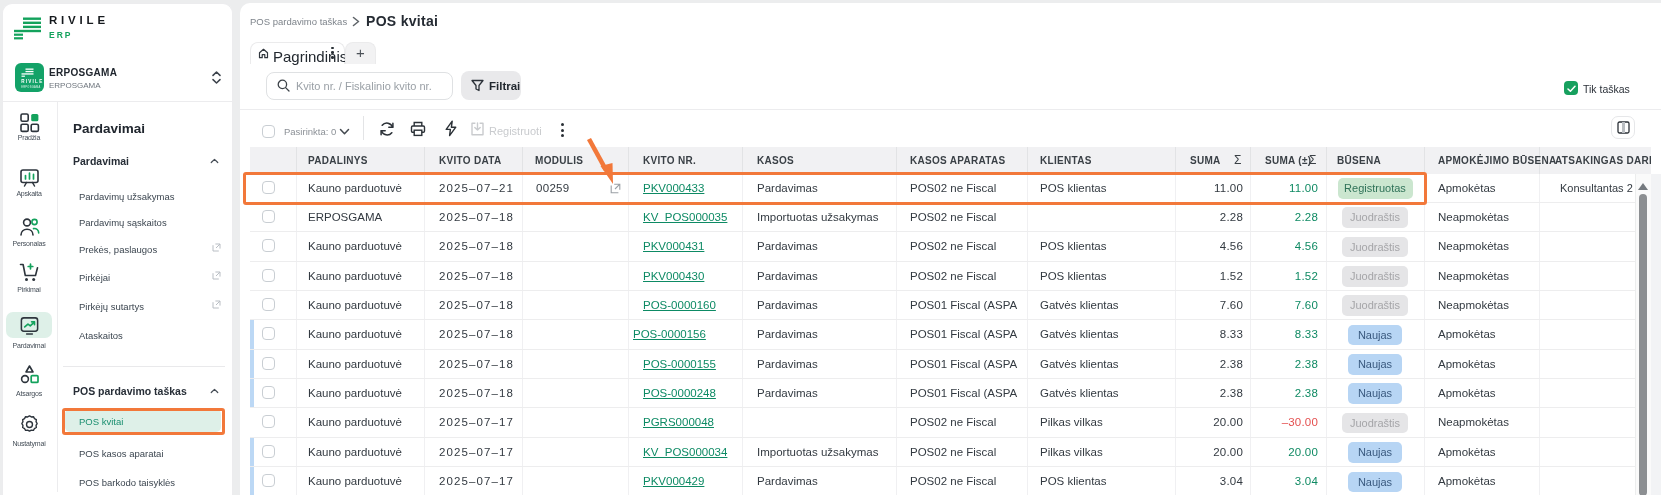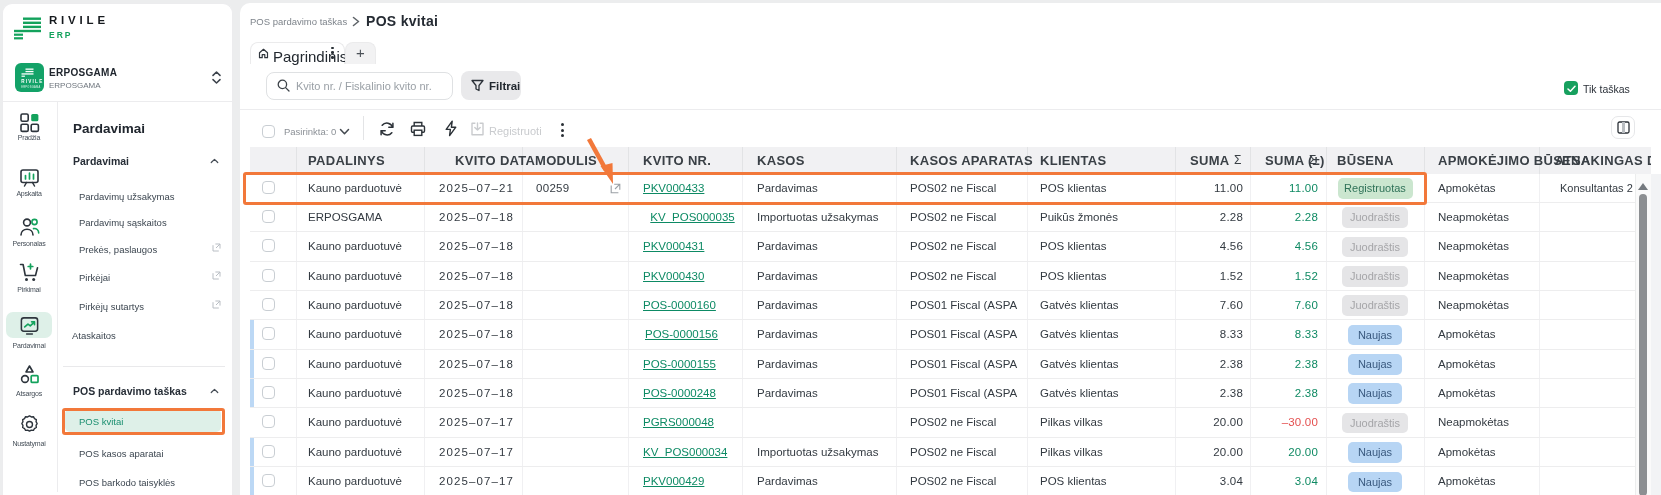--- a/index.html
+++ b/index.html
@@ -13,21 +13,21 @@
   #sbheadline { left:2px; top:101px; width:231px; height:1px; background:#ececee; }
   .sb-label { font-size:7px; color:#434c56; text-align:center; letter-spacing:-0.2px; }
   .m-title { left:73px; top:120.5px; font-size:13.5px; font-weight:bold; color:#20262e; }
   .m-sec { font-size:10.5px; font-weight:bold; color:#272e37; }
   .m-item { font-size:9.5px; color:#3c4650; }
   #main { left:240px; top:3px; width:1421px; height:492px; background:#fff; border-radius:10px 0 0 0; }
   .bc-gray { font-size:9.5px; color:#7e848b; }
   .bc-bold { font-size:14px; font-weight:bold; color:#252b33; letter-spacing:.3px; }
   .tab { position:absolute; border:1px solid #ebebec; border-bottom:none; border-radius:8px 8px 0 0; background:#fff; }
   .tabplus { background:#f2f2f3; }
-  .hcell { position:absolute; font-size:13px; font-weight:bold; color:#3a4046; letter-spacing:.3px; top:0; line-height:27px; white-space:nowrap; }
+  .hcell { position:absolute; font-size:10px; font-weight:bold; color:#3a4046; letter-spacing:.3px; top:0; line-height:27px; white-space:nowrap; }
   .row { position:absolute; left:250px; width:1385px; height:29.35px; background:#fff; border-bottom:1px solid #ededee; }
   .cell { position:absolute; top:0; height:100%; line-height:28.5px; font-size:11.5px; color:#333a41; white-space:nowrap; overflow:hidden; }
   .link { color:#0d8a64; text-decoration:underline; }
   .grn { color:#0f8a63; }
   .red { color:#e44f4f; }
   .badge { position:absolute; top:4.5px; height:20.5px; line-height:20.5px; border-radius:5px; font-size:11px; text-align:center; }
   .b-green { background:#cbe6cf; color:#2f7258; }
   .b-gray  { background:#e5e5e7; color:#a5a5a8; }
   .b-blue  { background:#b7d5f4; color:#39597f; }
   .bluestrip { position:absolute; left:0; top:0; width:4px; height:100%; background:#bcd8f5; }
@@ -130,21 +130,21 @@
   <div class="abs m-sec" style="left:73px;top:154.5px;">Pardavimai</div>
   <svg class="abs" style="left:210px;top:158px" width="9" height="6" viewBox="0 0 10 7">
       <path d="M1.2 5.3 L5 1.6 L8.8 5.3" fill="none" stroke="#444c55" stroke-width="1.4" stroke-linecap="round" stroke-linejoin="round"></path>
     </svg>
 
   <div class="abs m-item" style="left:79px;top:190.5px;">Pardavimų užsakymas</div>
   <div class="abs m-item" style="left:79px;top:217px;">Pardavimų sąskaitos</div>
   <div class="abs m-item" style="left:79px;top:244px;">Prekės, paslaugos</div>
   <div class="abs m-item" style="left:79px;top:272px;">Pirkėjai</div>
   <div class="abs m-item" style="left:79px;top:301px;">Pirkėjų sutartys</div>
-  <div class="abs m-item" style="left:72px;top:329.5px;">Ataskaitos</div>
+  <div class="abs m-item" style="left:79px;top:329.5px;">Ataskaitos</div>
 
   <svg class="abs" style="left:212px;top:243px" width="9" height="9" viewBox="0 0 9 9">
       <path d="M1 2.2 V8 H6.8 M3.4 1 H8 V5.6 M8 1 L4 5" fill="none" stroke="#b9bec4" stroke-width="1"></path>
     </svg>
   <svg class="abs" style="left:212px;top:271px" width="9" height="9" viewBox="0 0 9 9">
       <path d="M1 2.2 V8 H6.8 M3.4 1 H8 V5.6 M8 1 L4 5" fill="none" stroke="#b9bec4" stroke-width="1"></path>
     </svg>
   <svg class="abs" style="left:212px;top:300px" width="9" height="9" viewBox="0 0 9 9">
       <path d="M1 2.2 V8 H6.8 M3.4 1 H8 V5.6 M8 1 L4 5" fill="none" stroke="#b9bec4" stroke-width="1"></path>
     </svg>
@@ -244,21 +244,21 @@
       <div style="position:absolute;left:378px;top:0;width:1px;height:27px;background:#e2e3e5;"></div>
       <div style="position:absolute;left:492px;top:0;width:1px;height:27px;background:#e2e3e5;"></div>
       <div style="position:absolute;left:646px;top:0;width:1px;height:27px;background:#e2e3e5;"></div>
       <div style="position:absolute;left:777px;top:0;width:1px;height:27px;background:#e2e3e5;"></div>
       <div style="position:absolute;left:925px;top:0;width:1px;height:27px;background:#e2e3e5;"></div>
       <div style="position:absolute;left:1000px;top:0;width:1px;height:27px;background:#e2e3e5;"></div>
       <div style="position:absolute;left:1076px;top:0;width:1px;height:27px;background:#e2e3e5;"></div>
       <div style="position:absolute;left:1174px;top:0;width:1px;height:27px;background:#e2e3e5;"></div>
       <div style="position:absolute;left:1289px;top:0;width:1px;height:27px;background:#e2e3e5;"></div>
       <div class="hcell" style="left:58px;">PADALINYS</div>
-      <div class="hcell" style="left:189px;margin-left:16px;">KVITO DATA</div>
+      <div class="hcell" style="left:189px;">KVITO DATA</div>
       <div class="hcell" style="left:285px;">MODULIS</div>
       <div class="hcell" style="left:393px;">KVITO NR.</div>
       <div class="hcell" style="left:507px;">KASOS</div>
       <div class="hcell" style="left:660px;">KASOS APARATAS</div>
       <div class="hcell" style="left:790px;">KLIENTAS</div>
       <div class="hcell" style="left:940px;">SUMA</div>
       <div class="hcell" style="left:1015px;">SUMA (±)</div>
       <div class="hcell" style="left:1087px;">BŪSENA</div>
       <div class="hcell" style="left:1188px;">APMOKĖJIMO BŪSENA</div>
       <div class="hcell" style="left:1305px;">ATSAKINGAS DARBUOTOJAS</div>
@@ -305,24 +305,23 @@
         <div style="position:absolute;left:646px;top:0;width:1px;height:100%;background:#f0f0f2;"></div>
         <div style="position:absolute;left:777px;top:0;width:1px;height:100%;background:#f0f0f2;"></div>
         <div style="position:absolute;left:925px;top:0;width:1px;height:100%;background:#f0f0f2;"></div>
         <div style="position:absolute;left:1000px;top:0;width:1px;height:100%;background:#f0f0f2;"></div>
         <div style="position:absolute;left:1076px;top:0;width:1px;height:100%;background:#f0f0f2;"></div>
         <div style="position:absolute;left:1174px;top:0;width:1px;height:100%;background:#f0f0f2;"></div>
         <div style="position:absolute;left:1289px;top:0;width:1px;height:100%;background:#f0f0f2;"></div>
         <div class="cb" style="left:12px;top:7px;"></div>
         <div class="cell" style="left:58px;width:116px;">ERPOSGAMA</div>
         <div class="cell" style="left:189px;width:83px;letter-spacing:1.1px;">2025–07–18</div>
-        <div class="cell link" style="left:393px;width:99px;text-align:center;">KV_POS000035</div>
+        <div class="cell link" style="left:393px;width:99px;">KV_POS000035</div>
         <div class="cell" style="left:507px;width:139px;">Importuotas užsakymas</div>
         <div class="cell" style="left:660px;width:117px;">POS02 ne Fiscal</div>
-        <div class="cell" style="left:790px;width:135px;">Puikūs žmonės</div>
         <div class="cell" style="left:925px;width:68px;text-align:right;letter-spacing:.2px;">2.28</div>
         <div class="cell grn" style="left:1000px;width:68px;text-align:right;letter-spacing:.2px;">2.28</div>
         <div class="badge b-gray" style="left:1092.0px;width:66px;">Juodraštis</div>
         <div class="cell" style="left:1188px;width:101px;">Neapmokėtas</div>
       </div>
       <div class="row" style="top:232.2px;">
         <div style="position:absolute;left:46px;top:0;width:1px;height:100%;background:#f0f0f2;"></div>
         <div style="position:absolute;left:174px;top:0;width:1px;height:100%;background:#f0f0f2;"></div>
         <div style="position:absolute;left:272px;top:0;width:1px;height:100%;background:#f0f0f2;"></div>
         <div style="position:absolute;left:378px;top:0;width:1px;height:100%;background:#f0f0f2;"></div>
@@ -406,21 +405,21 @@
         <div style="position:absolute;left:646px;top:0;width:1px;height:100%;background:#f0f0f2;"></div>
         <div style="position:absolute;left:777px;top:0;width:1px;height:100%;background:#f0f0f2;"></div>
         <div style="position:absolute;left:925px;top:0;width:1px;height:100%;background:#f0f0f2;"></div>
         <div style="position:absolute;left:1000px;top:0;width:1px;height:100%;background:#f0f0f2;"></div>
         <div style="position:absolute;left:1076px;top:0;width:1px;height:100%;background:#f0f0f2;"></div>
         <div style="position:absolute;left:1174px;top:0;width:1px;height:100%;background:#f0f0f2;"></div>
         <div style="position:absolute;left:1289px;top:0;width:1px;height:100%;background:#f0f0f2;"></div>
         <div class="cb" style="left:12px;top:7px;"></div>
         <div class="cell" style="left:58px;width:116px;">Kauno parduotuvė</div>
         <div class="cell" style="left:189px;width:83px;letter-spacing:1.1px;">2025–07–18</div>
-        <div class="cell link" style="left:395px;width:99px;">POS-0000156</div>
+        <div class="cell link" style="left:383px;width:99px;">POS-0000156</div>
         <div class="cell" style="left:507px;width:139px;">Pardavimas</div>
         <div class="cell" style="left:660px;width:117px;">POS01 Fiscal (ASPA</div>
         <div class="cell" style="left:790px;width:135px;">Gatvės klientas</div>
         <div class="cell" style="left:925px;width:68px;text-align:right;letter-spacing:.2px;">8.33</div>
         <div class="cell grn" style="left:1000px;width:68px;text-align:right;letter-spacing:.2px;">8.33</div>
         <div class="badge b-blue" style="left:1098.0px;width:54px;">Naujas</div>
         <div class="cell" style="left:1188px;width:101px;">Apmokėtas</div>
       </div>
       <div class="row" style="top:349.6px;">
         <div class="bluestrip"></div>

